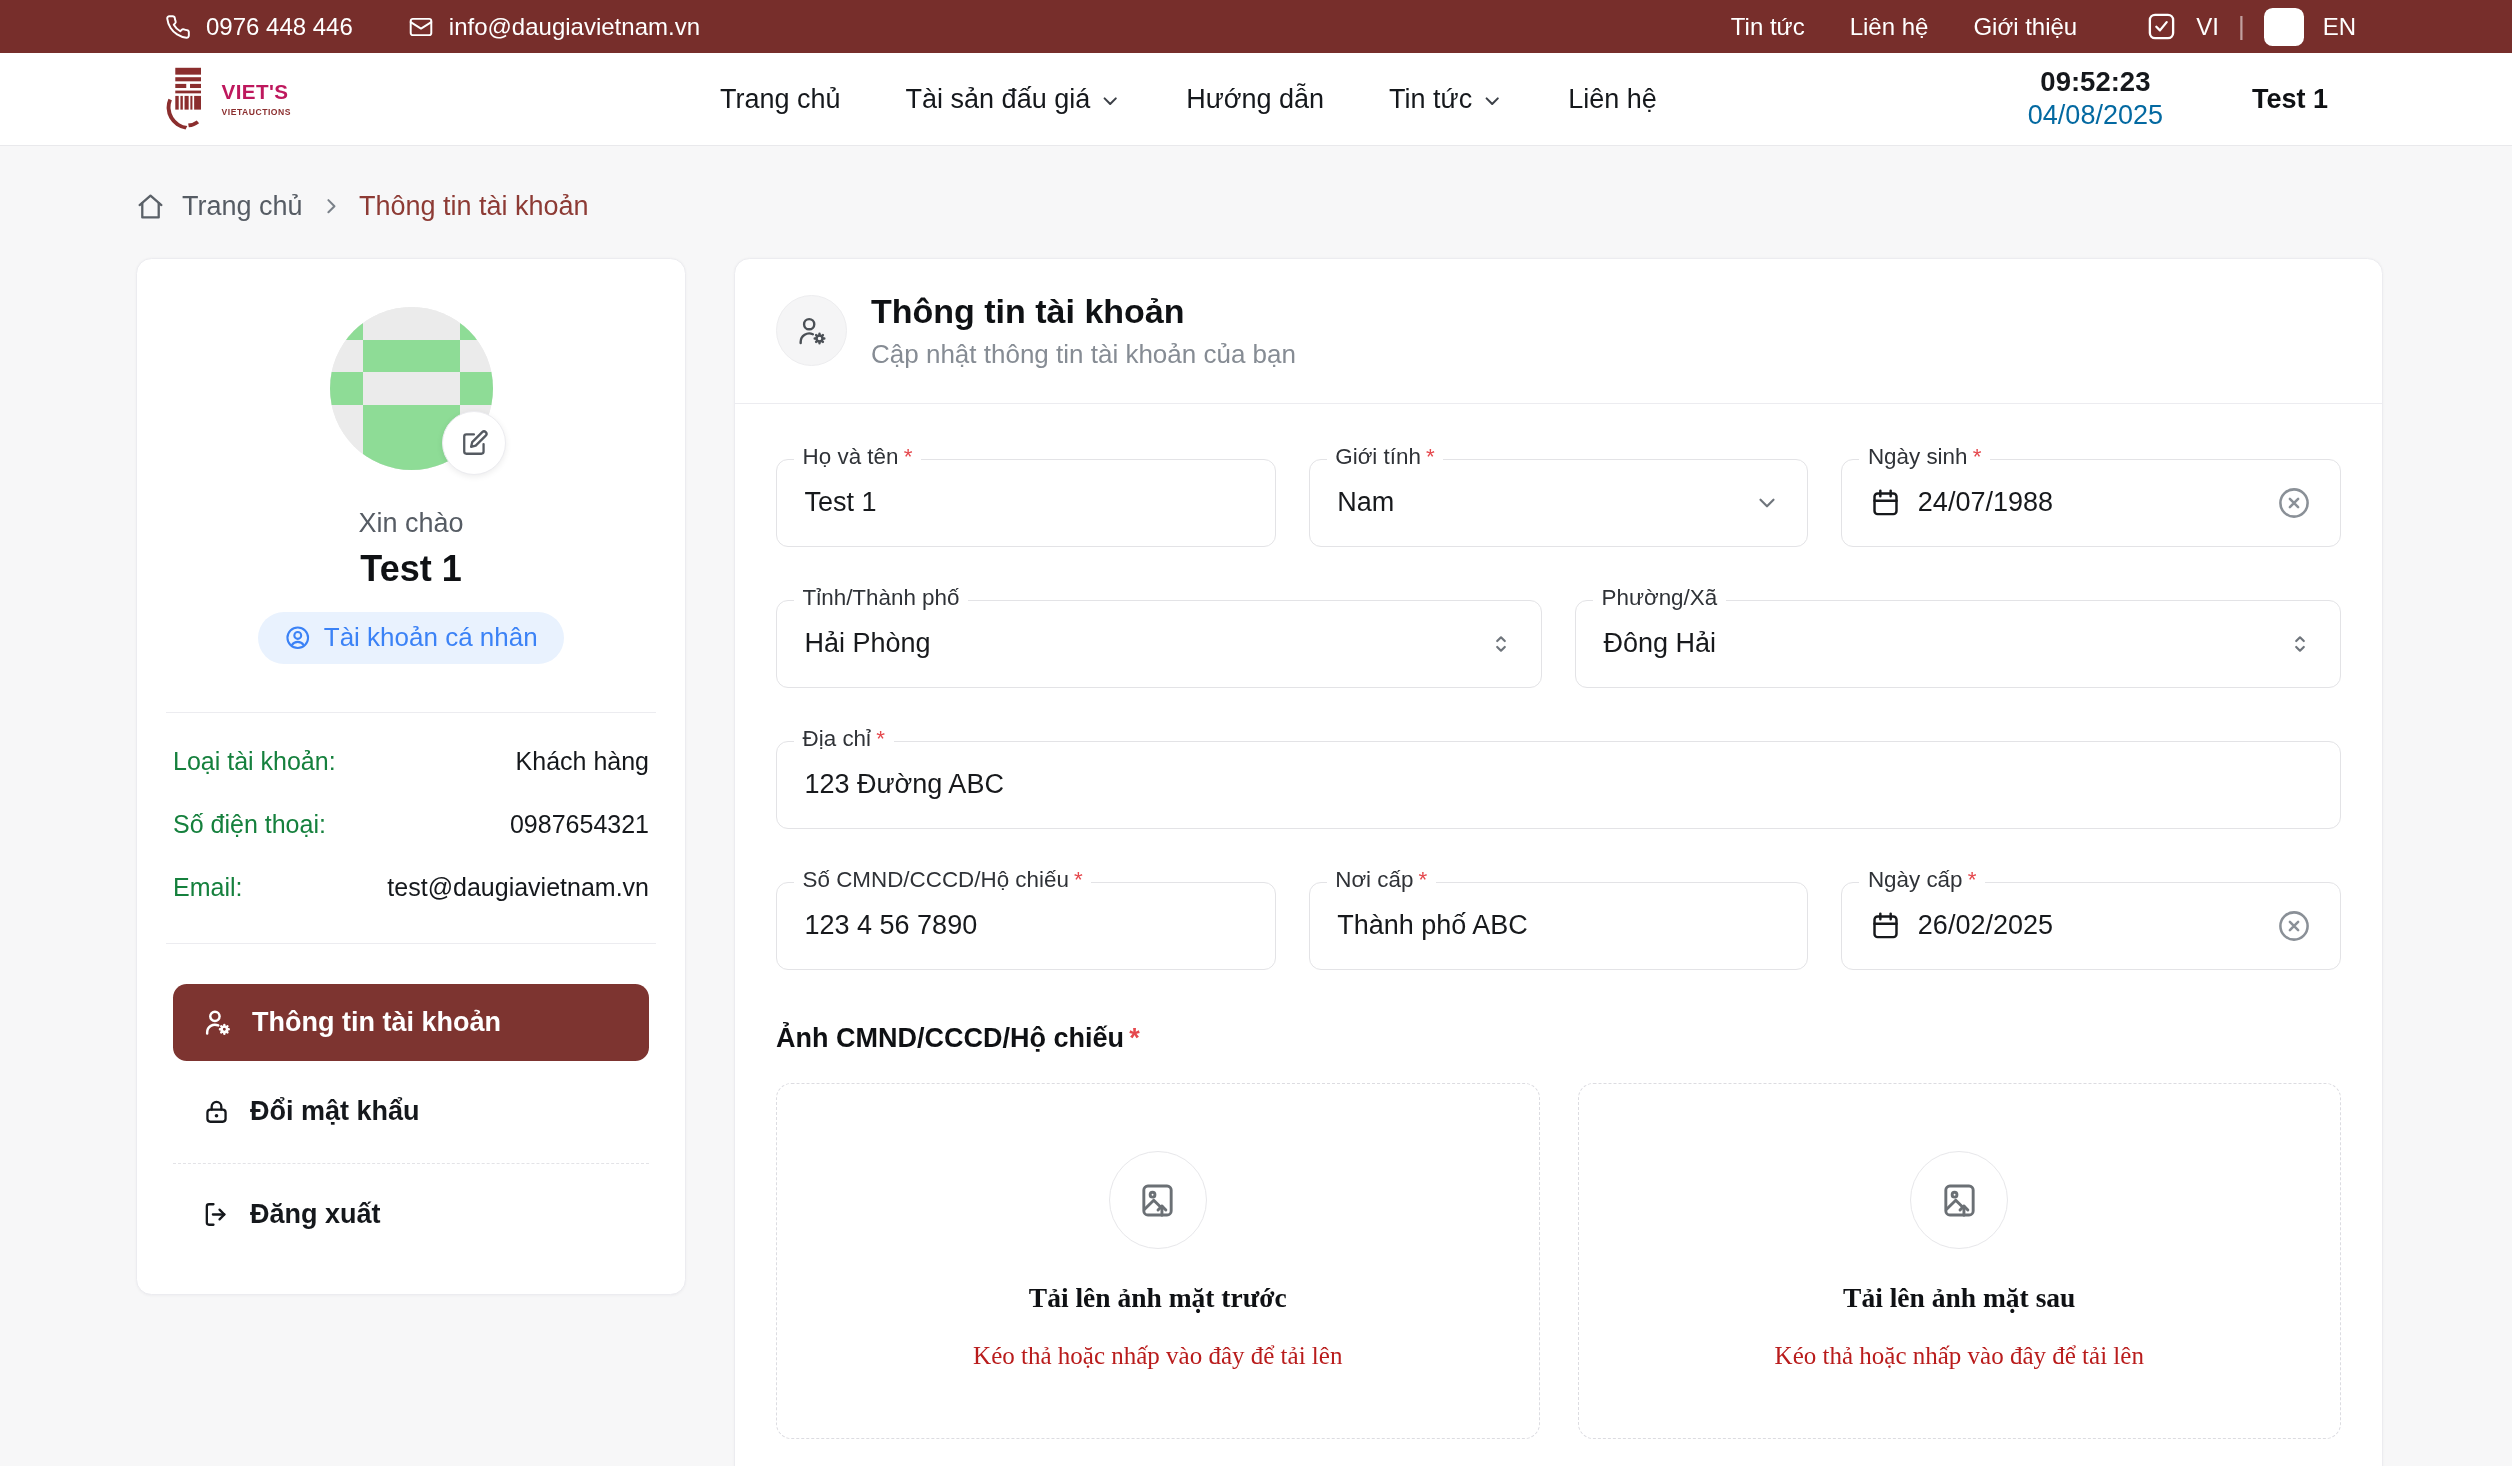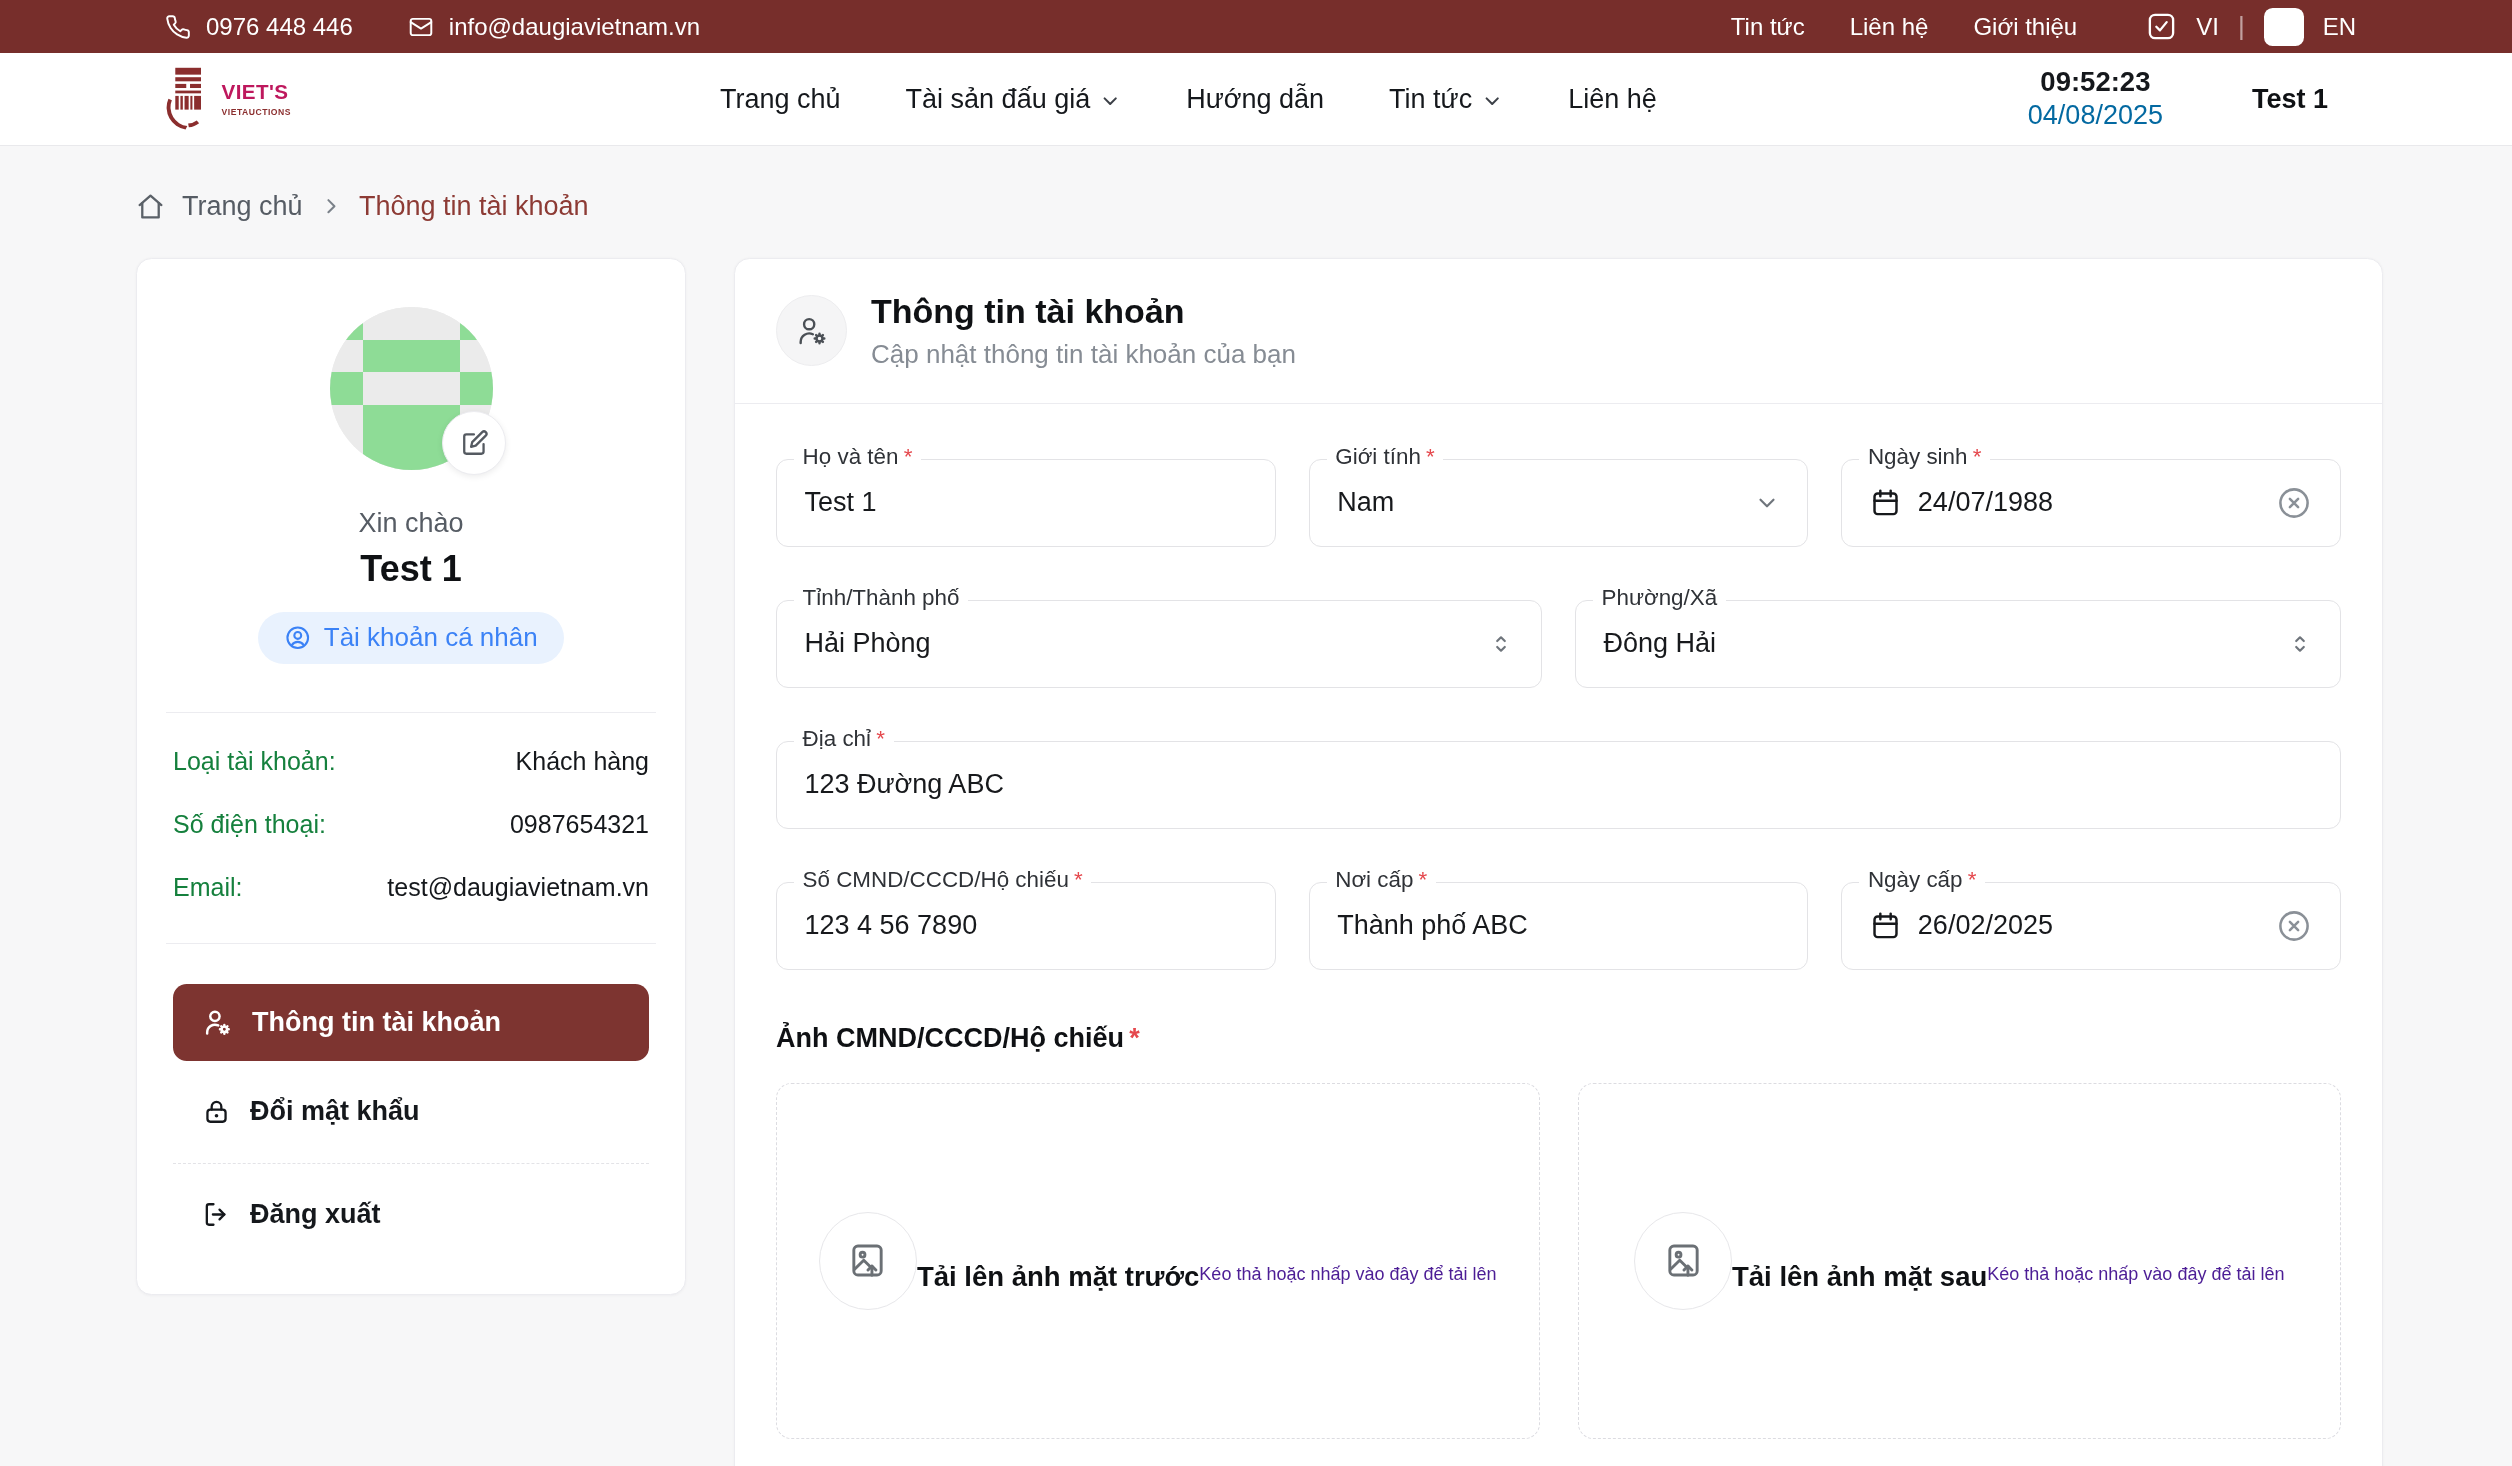--- a/index.html
+++ b/index.html
@@ -88,25 +88,25 @@
   .req { color:#e5484d; margin-left:5.2px; }
   .fvalue { font-size:27px; color:#17191c; }
   .cal-ic { width:31px; height:31px; color:#17191c; margin-right:17px; flex:0 0 auto; }
   .clear-btn { margin-left:auto; width:38px; height:38px; color:#8a9097; cursor:pointer; background:none; border:none; padding:0; }
   .clear-btn svg { width:38px; height:38px; }
   .sel-arrow { margin-left:auto; width:26px; height:26px; color:#6f757c; }
   .chev-d { margin-left:auto; width:26px; height:26px; color:#6f757c; }
 
   .photos-label { font-size:27px; font-weight:700; color:#0f1114; margin:3.4px 0 29px; }
   .upload-row { display:flex; gap:38px; }
-  .dropzone { flex:1; height:356px; border:1.7px dashed #dcdce1; border-radius:15.5px; background:#fff; display:flex; flex-direction:row; align-items:center; justify-content:center; cursor:pointer; }
+  .dropzone { flex:1; height:356px; border:1.7px dashed #dcdce1; border-radius:15.5px; background:#fff; display:flex; flex-direction:column; align-items:center; justify-content:center; cursor:pointer;font-family:Liberation Serif, serif; }
   .dz-circle { width:98px; height:98px; border-radius:50%; border:0.9px solid #e7e7ea; display:flex; align-items:center; justify-content:center; color:#6b7075; }
   .dz-circle svg { width:41px; height:41px; }
   .dz-title { margin-top:33px; font-size:27.5px; font-weight:700; color:#0f1114; }
-  .dz-hint { margin-top:28px; font-size:18px; color:#4c1d95; }
+  .dz-hint { margin-top:28px; font-size:25px; color:#b91c1c; }
 </style>
 </head>
 <body>
 
 <div class="topbar">
   <div class="left">
     <div class="grp">
       <svg class="icon16" viewBox="0 0 24 24" fill="none" stroke="currentColor" stroke-width="1.8" stroke-linecap="round" stroke-linejoin="round">
           <path d="M22 16.92v3a2 2 0 0 1-2.18 2 19.79 19.79 0 0 1-8.63-3.07 19.5 19.5 0 0 1-6-6A19.79 19.79 0 0 1 2.08 4.18 2 2 0 0 1 4.06 2h3a2 2 0 0 1 2 1.72c.13.96.36 1.9.7 2.81a2 2 0 0 1-.45 2.11L8.09 9.91a16 16 0 0 0 6 6l1.27-1.27a2 2 0 0 1 2.11-.45c.91.34 1.85.57 2.81.7A2 2 0 0 1 22 16.92z"></path>
         </svg>

